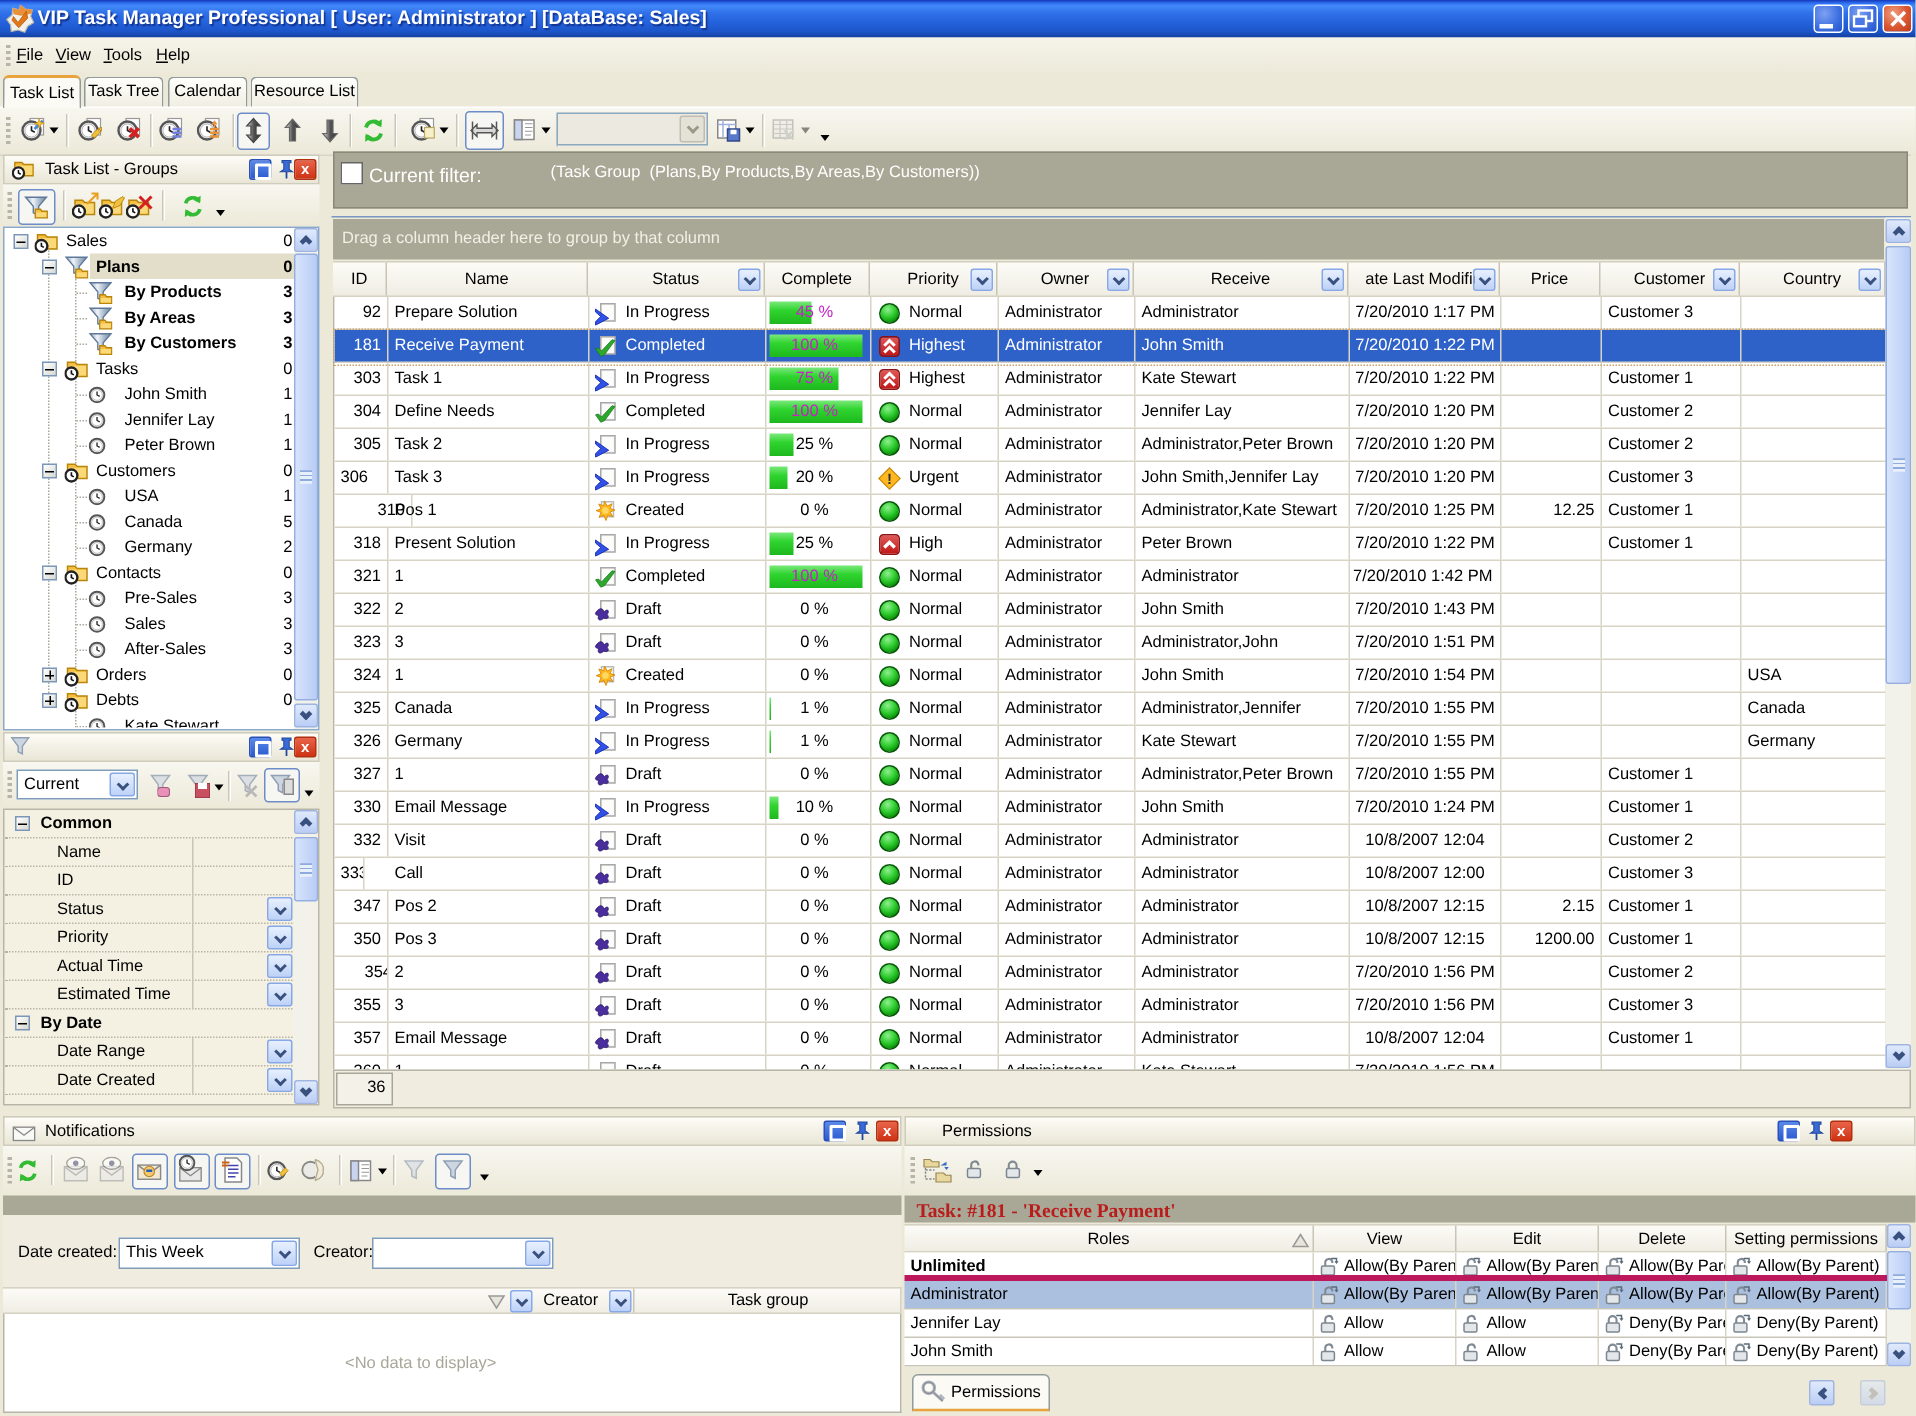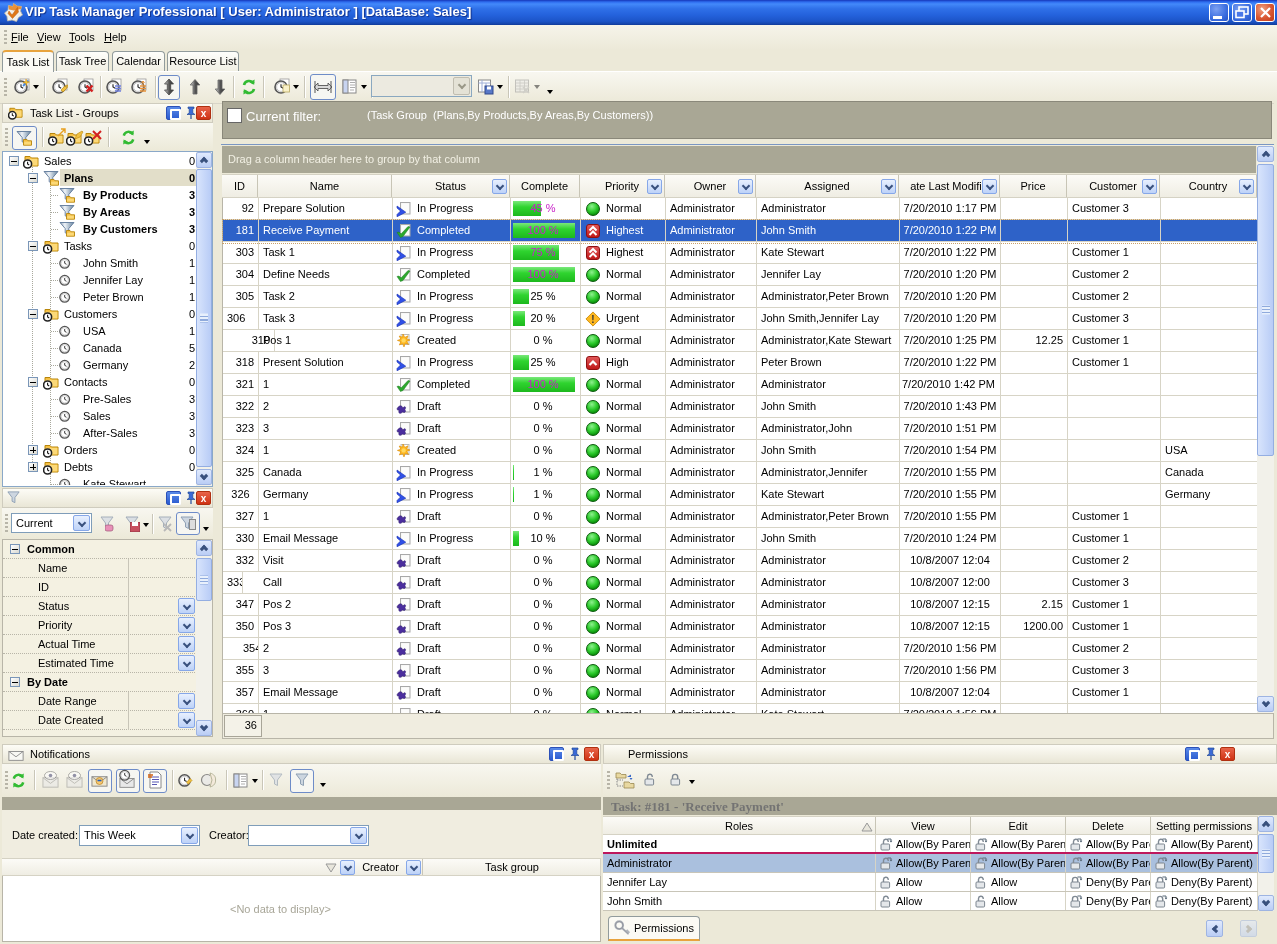--- a/index.html
+++ b/index.html
@@ -662,21 +662,21 @@
 <div class="abs gridhead" style="left:222px;top:174px;width:1035px;height:24px">
 <div class="hcell" style="left:0px;width:36px;line-height:23px">ID</div>
 <div class="hcell" style="left:36px;width:134px;line-height:23px">Name</div>
 <div class="hcell" style="left:170px;width:118px;line-height:23px">Status</div>
 <div class="combobtn" style="left:270px;top:4px"></div>
 <div class="hcell" style="left:288px;width:70px;line-height:23px">Complete</div>
 <div class="hcell" style="left:358px;width:85px;line-height:23px">Priority</div>
 <div class="combobtn" style="left:425px;top:4px"></div>
 <div class="hcell" style="left:443px;width:91px;line-height:23px">Owner</div>
 <div class="combobtn" style="left:516px;top:4px"></div>
-<div class="hcell" style="left:534px;width:143px;line-height:23px">Assigned</div>
+<div class="hcell" style="left:534px;width:143px;line-height:23px">Receive</div>
 <div class="combobtn" style="left:659px;top:4px"></div>
 <div class="hcell" style="left:677px;width:101px;line-height:23px">ate Last Modifie</div>
 <div class="combobtn" style="left:760px;top:4px"></div>
 <div class="hcell" style="left:778px;width:67px;line-height:23px">Price</div>
 <div class="hcell" style="left:845px;width:93px;line-height:23px">Customer</div>
 <div class="combobtn" style="left:920px;top:4px"></div>
 <div class="hcell" style="left:938px;width:97px;line-height:23px">Country</div>
 <div class="combobtn" style="left:1017px;top:4px"></div>
 </div>
 <div class="abs" style="left:222px;top:198px;width:1035px;height:515px;background:#fff;overflow:hidden;border-left:1px solid #B8B5A8">
@@ -1020,21 +1020,21 @@
         <span class="abs" style="left:25px;top:4px">Normal</span>
       </div>
       <div class="cell" style="left:443px;width:91px;text-align:left;padding:4px 4px 0 4px">Administrator</div>
       <div class="cell" style="left:534px;width:143px;text-align:left;padding:4px 4px 0 4px">Administrator,Jennifer</div>
       <div class="cell" style="left:677px;width:101px;text-align:center;padding:4px 2px 0 2px">7/20/2010 1:55 PM</div>
       <div class="cell" style="left:778px;width:67px;text-align:right;padding:4px 4px 0 4px"></div>
       <div class="cell" style="left:845px;width:93px;text-align:left;padding:4px 4px 0 4px"></div>
       <div class="cell" style="left:938px;width:97px;text-align:left;padding:4px 4px 0 4px">Canada</div>
     </div>
 <div class="row" style="top:286px">
-      <div class="cell" style="left:0px;width:36px;text-align:center;padding:4px 4px 0 4px">326</div>
+      <div class="cell" style="left:0px;width:36px;text-align:right;padding:4px 4px 0 4px">326</div>
       <div class="cell" style="left:36px;width:134px;text-align:left;padding:4px 4px 0 4px">Germany</div>
       <div class="cell" style="left:170px;width:118px">
         <span class="abs" style="left:3px;top:3px"><svg width="16" height="16" viewBox="0 0 16 16">
             <rect x="4.5" y="1.5" width="9.5" height="11.5" fill="#F4F4F2" stroke="#A8A8A8"></rect>
             <rect x="5.5" y="2.5" width="7.5" height="9.5" fill="#FCFCFB"></rect>
             <path d="M1 7 L4.5 10 L1 13.5 L1 15.8 L9.8 11.2 L1 5 Z" fill="#3050E8" stroke="#1830B0" stroke-width="0.6"></path>
           </svg></span>
         <span class="abs" style="left:24px;top:4px">In Progress</span>
       </div>
       <div class="cell" style="left:288px;width:70px">
@@ -1446,32 +1446,32 @@
 <svg class="abs" style="left:642px;top:772px" width="15" height="14" viewBox="0 0 15 14">
 <rect x="3" y="7" width="8.6" height="6" rx="1" fill="#e4e7ea" stroke="#7c8690" stroke-width="1"></rect>
     <path d="M5.5 7 L5.5 4.5 A2.4 2.4 0 0 1 10.2 4 L10.2 5" fill="none" stroke="#808a94" stroke-width="1.4"></path>
   </svg>
 <svg class="abs" style="left:668px;top:772px" width="15" height="14" viewBox="0 0 15 14">
 <rect x="3" y="7" width="8.6" height="6" rx="1" fill="#e4e7ea" stroke="#7c8690" stroke-width="1"></rect>
     <path d="M4.5 7 L4.5 5 A2.6 2.6 0 0 1 9.7 5 L9.7 7" fill="none" stroke="#808a94" stroke-width="1.4"></path>
   </svg>
 <div class="darr" style="left:689px;top:780px"></div>
 <div class="abs graybar" style="left:603px;top:797px;width:674px;height:18px"></div>
-<div class="abs" style="left:611px;top:799px;color:#737373;font-size:13px;font-weight:bold;font-family:'Liberation Serif',serif">Task: #181 - 'Receive Payment'</div>
+<div class="abs" style="left:611px;top:799px;color:#b91c1c;font-size:13px;font-weight:bold;font-family:'Liberation Serif',serif">Task: #181 - 'Receive Payment'</div>
 <div class="abs gridhead" style="left:603px;top:816px;width:655px;height:19px">
 <div class="hcell" style="left:0px;width:273px;line-height:18px">Roles</div>
 <div class="hcell" style="left:273px;width:95px;line-height:18px">View</div>
 <div class="hcell" style="left:368px;width:95px;line-height:18px">Edit</div>
 <div class="hcell" style="left:463px;width:85px;line-height:18px">Delete</div>
 <div class="hcell" style="left:548px;width:107px;line-height:18px">Setting permissions</div>
 <svg class="abs" style="left:258px;top:5px" width="12" height="10" viewBox="0 0 12 10">
       <path d="M6 1 L11 9 L1 9 Z" fill="#E8E6DC" stroke="#999" stroke-width="1"></path>
     </svg>
 </div>
-<div class="abs" style="left:603px;top:835px;width:655px;height:19px;background:#fff;border-bottom:2px solid #be185d;box-sizing:border-box">
+<div class="abs" style="left:603px;top:835px;width:655px;height:19px;background:#fff;border-bottom:4px solid #be185d;box-sizing:border-box">
 <div class="cell" style="left:0;width:273px;font-weight:bold;padding:3px 0 0 4px">Unlimited</div>
 <div class="cell" style="left:273px;width:95px;padding:3px 0 0 20px"><svg class="abs" style="left:2px;top:2px" width="15" height="14" viewBox="0 0 15 14">
 <rect x="3" y="7" width="8.6" height="6" rx="1" fill="#e4e7ea" stroke="#7c8690" stroke-width="1"></rect>
         <path d="M5.5 7 L5.5 4.5 A2.4 2.4 0 0 1 10.2 4 L10.2 5" fill="none" stroke="#808a94" stroke-width="1.4"></path>
         <path d="M9.5 2 L13 2 L13 5" fill="none" stroke="#5a6a78" stroke-width="1"></path>
         <path d="M13 5.6 L11.6 3.8 L14.4 3.8 Z" fill="#5a6a78"></path>
       </svg>Allow(By Parent)</div>
 <div class="cell" style="left:368px;width:95px;padding:3px 0 0 20px"><svg class="abs" style="left:2px;top:2px" width="15" height="14" viewBox="0 0 15 14">
 <rect x="3" y="7" width="8.6" height="6" rx="1" fill="#e4e7ea" stroke="#7c8690" stroke-width="1"></rect>
         <path d="M5.5 7 L5.5 4.5 A2.4 2.4 0 0 1 10.2 4 L10.2 5" fill="none" stroke="#808a94" stroke-width="1.4"></path>

